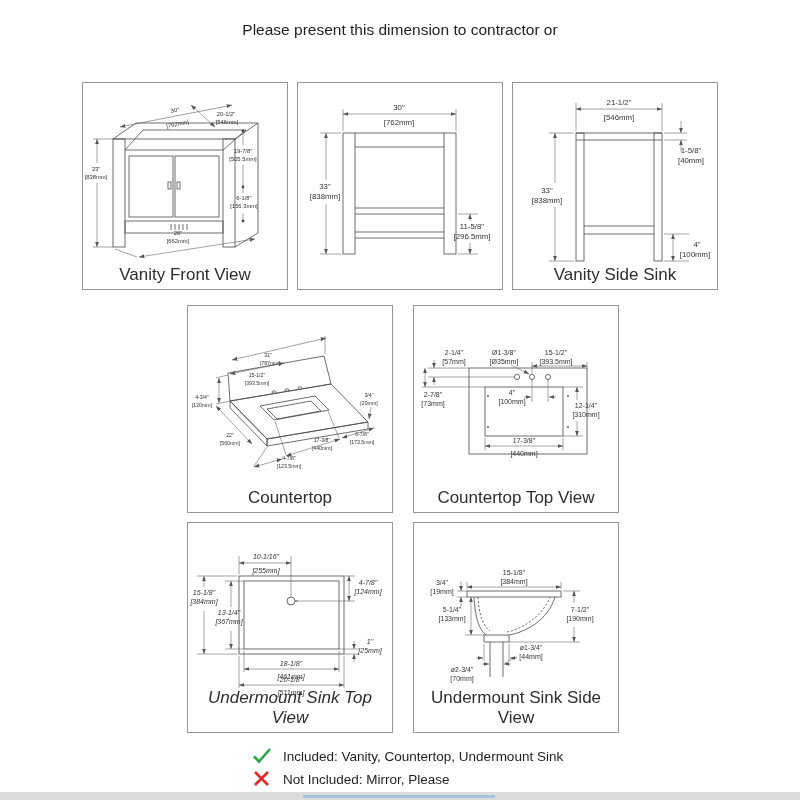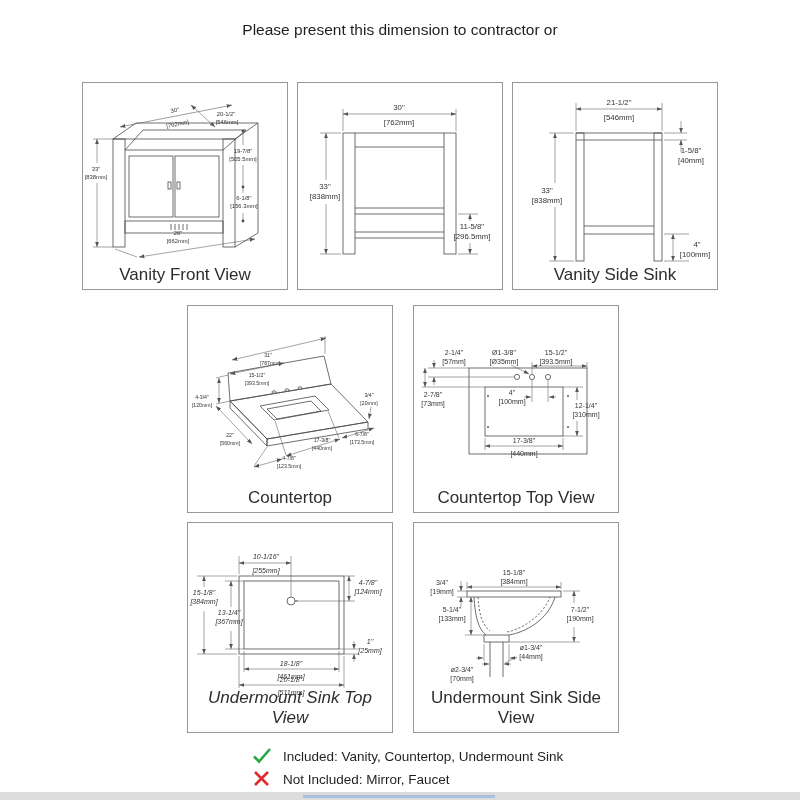--- a/index.html
+++ b/index.html
@@ -454,20 +454,20 @@
       <svg width="20" height="17" viewBox="0 0 20 17">
         <path d="M2,9.5 L7,14.5 L18,2" fill="none" stroke="#27a844" stroke-width="2.6"></path>
       </svg>
       <span class="txt">Included: Vanity, Countertop, Undermount Sink</span>
     </div>
     <div class="legend-row">
       <svg width="20" height="17" viewBox="0 0 20 17">
         <line x1="3" y1="2" x2="16" y2="15" stroke="#dd2c2c" stroke-width="2.6"></line>
         <line x1="16" y1="2" x2="3" y2="15" stroke="#dd2c2c" stroke-width="2.6"></line>
       </svg>
-      <span class="txt">Not Included: Mirror, Faucet</span>
+      <span class="txt">Not Included: Mirror, Please</span>
     </div>
   </div>
 
   <div class="bottom-bar"></div>
   <div class="bottom-blue"></div>
 
 </div>
 
 </body></html>

